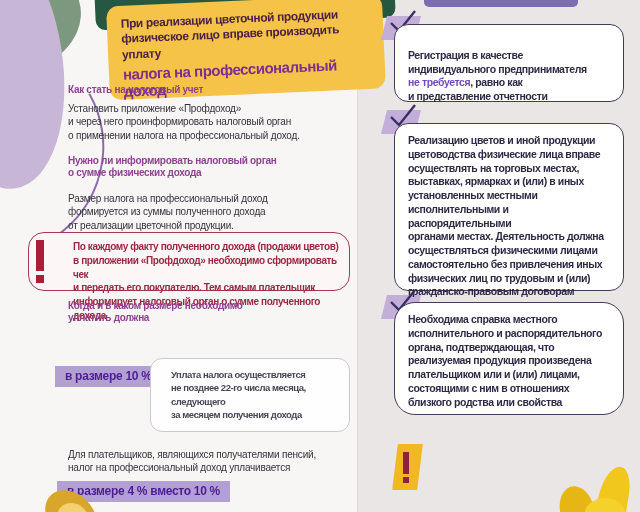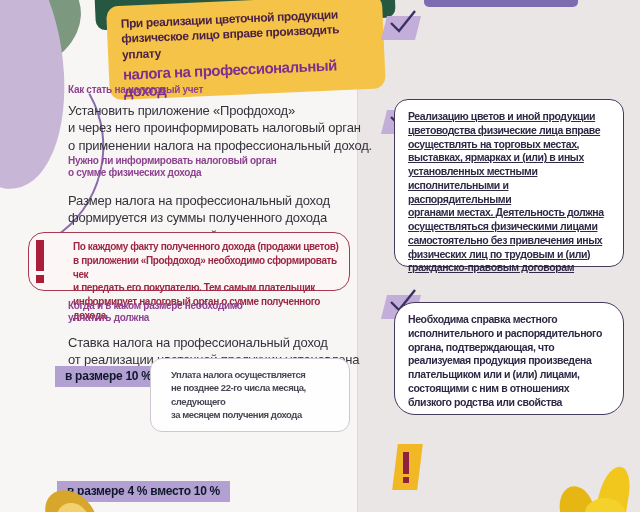--- a/index.html
+++ b/index.html
@@ -20,32 +20,32 @@
   
   .title-card{
     position:absolute;left:108px;top:4px;width:276px;height:94px;
     background:#f5c348;border-radius:12px;transform:rotate(-2.5deg);transform-origin:20% 50%;
     padding:11px 14px;
   }
   .title-small{font-size:12px;font-weight:700;color:#4b2144;line-height:1.28;letter-spacing:-0.4px;white-space:pre-line;}
   .title-big{font-size:15px;font-weight:700;color:#7d2e8e;letter-spacing:-0.5px;margin-top:3px;}
   
   .h{position:absolute;left:68px;font-size:10px;font-weight:700;color:#8e4191;letter-spacing:-0.3px;line-height:1.22;white-space:pre-line;}
-  .b{position:absolute;left:68px;font-size:13px;color:#34333b;line-height:1.33;letter-spacing:-0.2px;white-space:pre-line;}
+  .b{position:absolute;left:68px;font-size:10px;color:#34333b;line-height:1.33;letter-spacing:-0.2px;white-space:pre-line;}
   .warning{
     position:absolute;left:28px;top:232px;width:322px;height:59px;
     background:#fdf6f6;border:1.5px solid #a63a50;border-radius:16px;
     padding:7px 8px 6px 44px;
   }
   .warning-text{font-size:10px;font-weight:700;color:#9c2742;line-height:1.38;letter-spacing:-0.4px;white-space:pre-line;}
   .excl-red{position:absolute;left:36px;top:240px;width:8px;}
   .excl-red .bar{width:8px;height:31px;background:#ab1d39;}
   .excl-red .dot{width:8px;height:8px;background:#ab1d39;margin-top:4px;}
   .chip{
-    position:absolute;display:inline-block;background:#b3a0d2;color:#0f172a;
+    position:absolute;display:inline-block;background:#b3a0d2;color:#4c1d95;
     font-size:12px;font-weight:700;letter-spacing:-0.3px;padding:3px 10px 4px 10px;
   }
   .callout{
     position:absolute;left:150px;top:358px;width:200px;min-height:62px;
     background:#fefefe;border:1px solid #cdc7cf;border-radius:12px;
     padding:9px 20px;font-size:9.5px;font-weight:700;color:#4a4553;
     line-height:1.42;letter-spacing:-0.45px;white-space:pre-line;
   }
   
   .rbox{
@@ -109,43 +109,49 @@
 и передать его покупателю. Тем самым плательщик
 информирует налоговый орган о сумме полученного дохода</div>
   </div>
   <div class="excl-red">
     <div class="bar"></div>
     <div class="dot"></div>
   </div>
 
   <div class="h" style="top:300px;">Когда и в каком размере необходимо
 уплатить должна</div>
-  <div class="b" style="top:334px;">Ставка налога на профессиональный доход
-от реализации цветочной продукции установлена</div>
   <div class="chip" style="left:55px;top:366px;">в размере 10 %</div>
   <div class="callout">Уплата налога осуществляется
 не позднее 22-го числа месяца, следующего
 за месяцем получения дохода</div>
 
+  <div class="b" style="top:448px;">Для плательщиков, являющихся получателями пенсий,
+налог на профессиональный доход уплачивается</div>
   <div class="chip" style="left:57px;top:481px;">в размере 4 % вместо 10 %</div>
 
   <div class="check-wrap" style="left:384px;top:16px;">
     <div class="check-par"></div>
     <svg class="check-svg" width="30" height="26" viewBox="0 0 30 26">
       <path d="M3 15 L11 23 L27 3" fill="none" stroke="#3b2f63" stroke-width="2.4"></path>
     </svg>
   </div>
+  <div class="rbox" style="top:24px;height:78px;">
+    <span>Регистрация в качестве
+индивидуального предпринимателя
+</span><span class="hl-violet">не требуется</span><span>, равно как
+и представление отчетности</span>
+  </div>
 
   <div class="check-wrap" style="left:384px;top:110px;">
     <div class="check-par"></div>
     <svg class="check-svg" width="30" height="26" viewBox="0 0 30 26">
       <path d="M3 15 L11 23 L27 3" fill="none" stroke="#3b2f63" stroke-width="2.4"></path>
     </svg>
   </div>
-  <div class="rbox" style="top:99px;height:168px;text-decoration:underline;">Реализацию цветов и иной продукции
+  <div class="rbox" style="top:123px;height:168px;">Реализацию цветов и иной продукции
 цветоводства физические лица вправе
 осуществлять на торговых местах,
 выставках, ярмарках и (или) в иных
 установленных местными
 исполнительными и распорядительными
 органами местах. Деятельность должна
 осуществляться физическими лицами
 самостоятельно без привлечения иных
 физических лиц по трудовым и (или)
 гражданско-правовым договорам</div>

